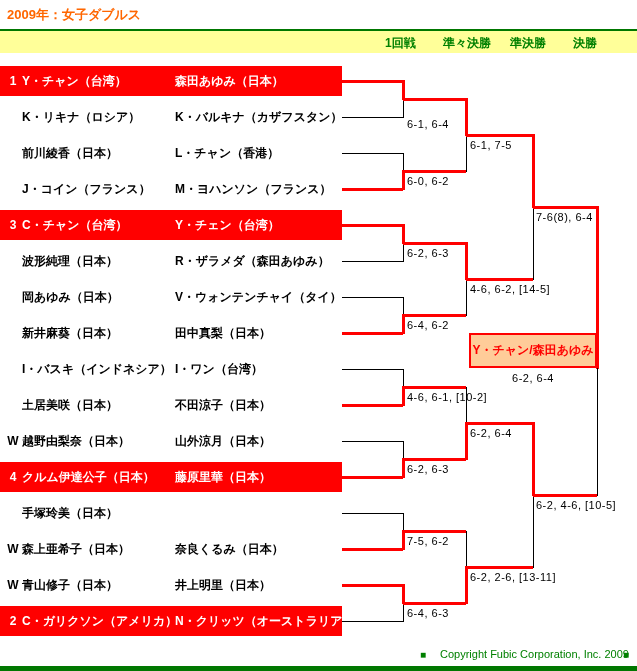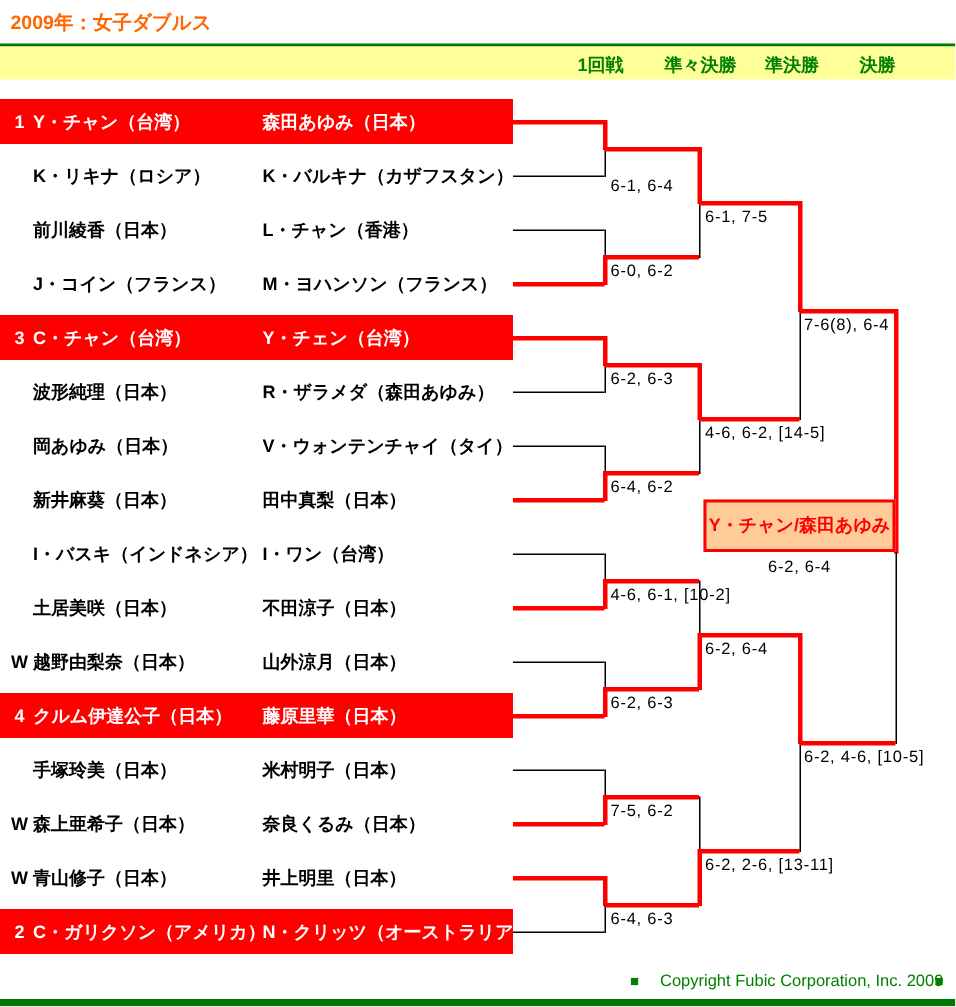--- a/index.html
+++ b/index.html
@@ -100,21 +100,20 @@
         <span class="p2">山外涼月（日本）</span>
       </div>
       <div class="row seeded" style="top: 462px;">
         <span class="seed">4</span>
         <span class="p1">クルム伊達公子（日本）</span>
         <span class="p2">藤原里華（日本）</span>
       </div>
       <div class="row" style="top: 498px;">
         <span class="seed"></span>
         <span class="p1">手塚玲美（日本）</span>
-        <span class="p2">米村明子（日本）</span>
       </div>
       <div class="row" style="top: 534px;">
         <span class="seed">W</span>
         <span class="p1">森上亜希子（日本）</span>
         <span class="p2">奈良くるみ（日本）</span>
       </div>
       <div class="row" style="top: 570px;">
         <span class="seed">W</span>
         <span class="p1">青山修子（日本）</span>
         <span class="p2">井上明里（日本）</span>

